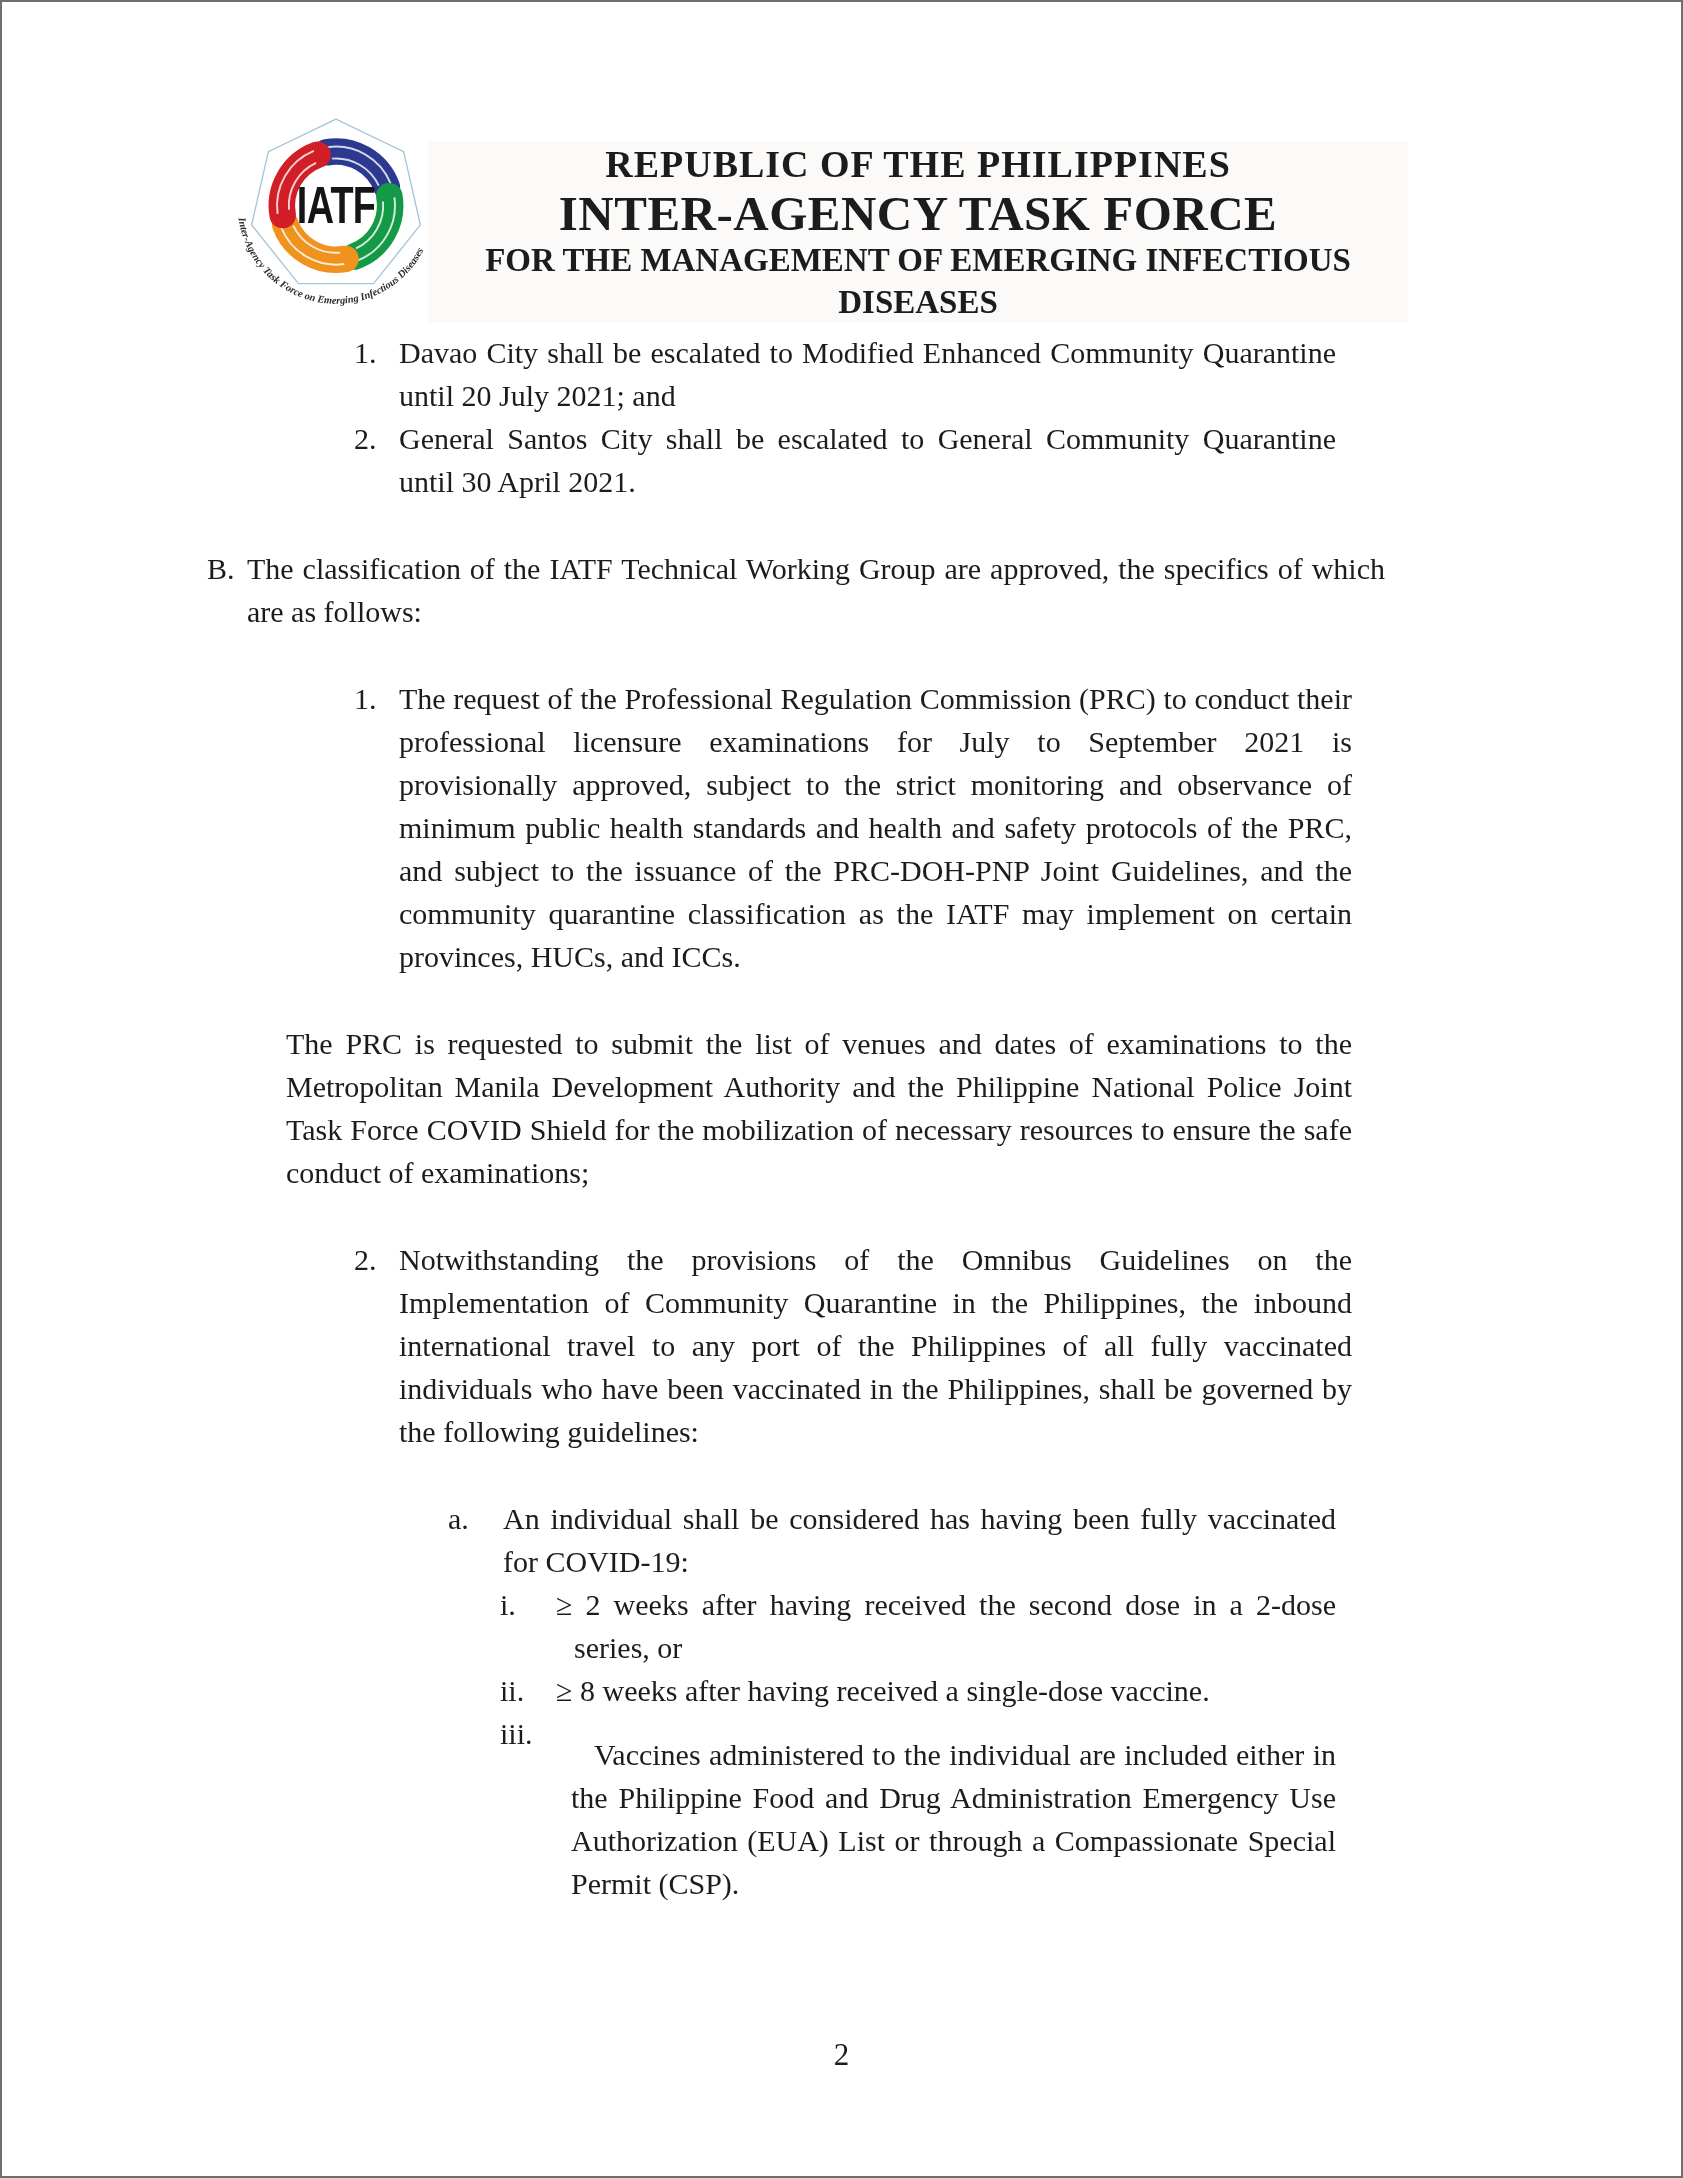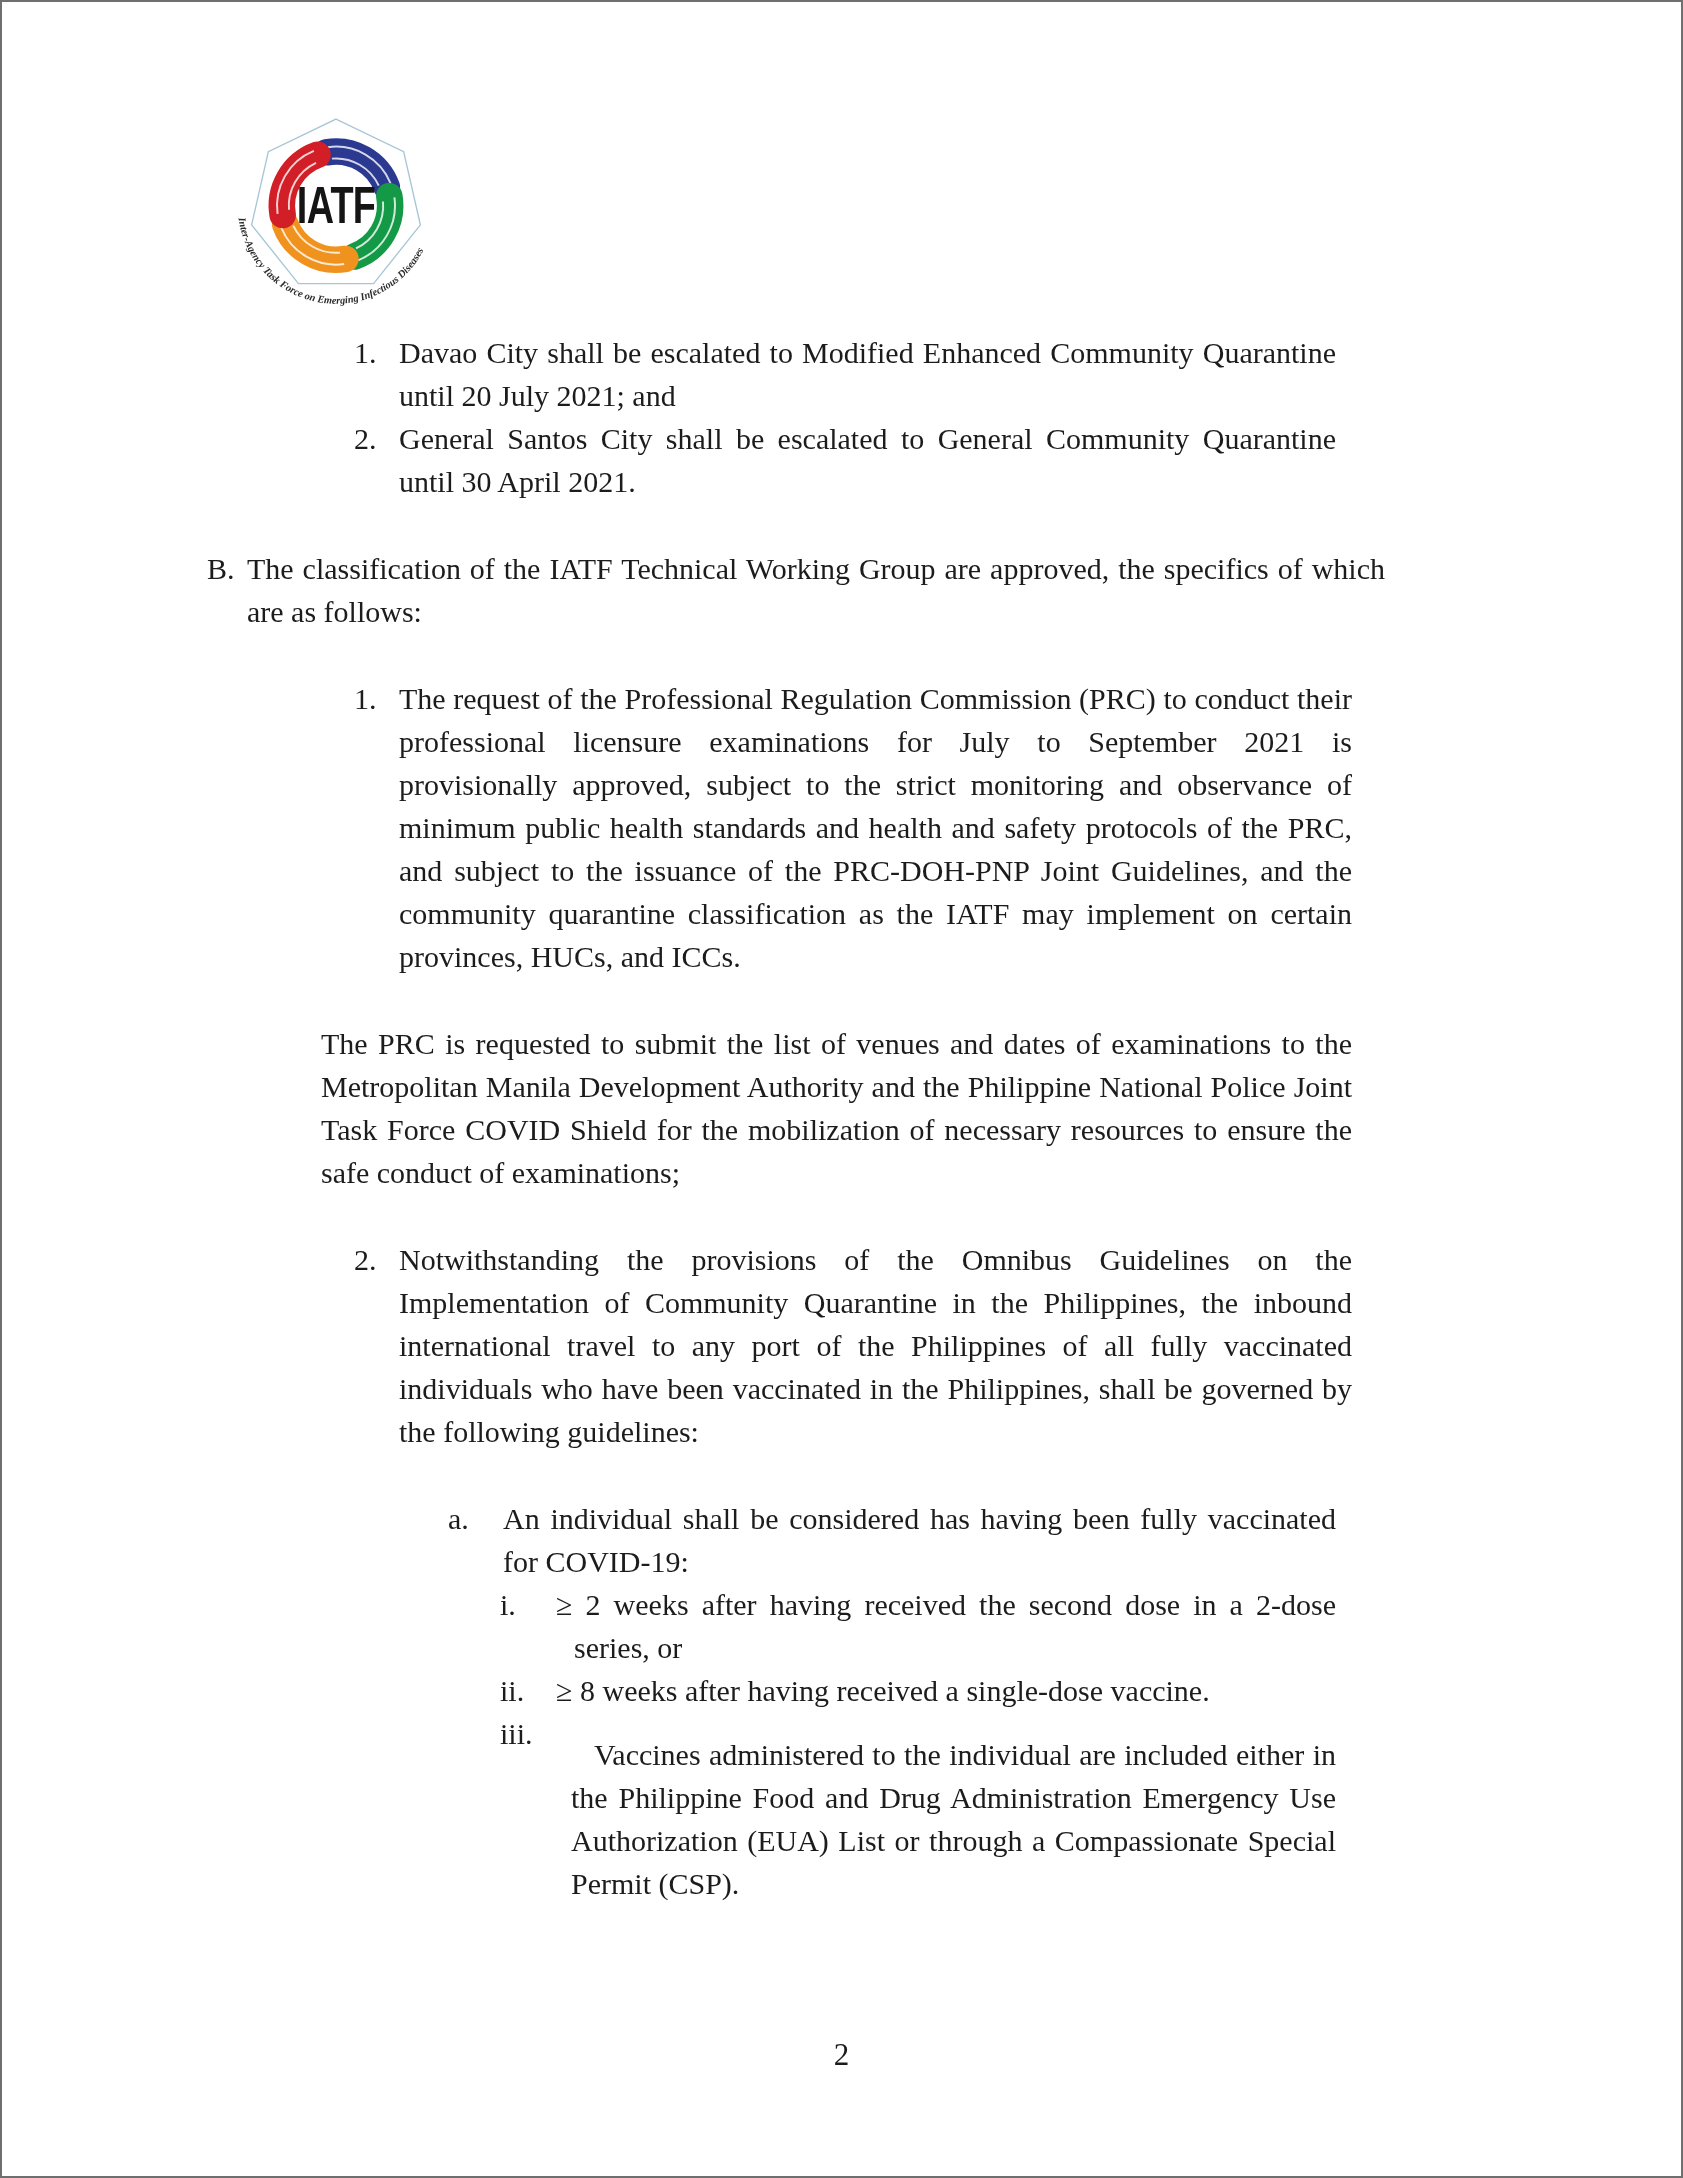--- a/index.html
+++ b/index.html
@@ -28,21 +28,21 @@
     font-size:30px;line-height:43px;
     text-align:justify;
   }
   .row{display:flex;align-items:flex-start;}
   .num{flex:0 0 45px;}
   .txt{flex:1 1 auto;text-align:justify;text-align-last:left;}
   .la{margin-left:147px;margin-right:49px;}      
   .bpara{margin-top:44px;}                       
   .bpara .num{flex:0 0 40px;}
   .bl{margin-top:44px;margin-left:147px;margin-right:33px;} 
-  .prc{margin-top:44px;margin-left:114px;margin-right:33px;}
+  .prc{margin-top:44px;margin-left:79px;margin-right:33px;}
   .suba{margin-top:44px;margin-left:241px;margin-right:49px;}
   .suba .num{flex:0 0 55px;}
   .rom{margin-left:293px;margin-right:49px;}
   .rom .num{flex:0 0 56px;}
   .rom .txt{padding-left:18px;text-indent:-18px;}
   .rom3 .txt{padding-left:15px;text-indent:23px;margin-top:21px;}
   
   .pagenum{
     position:absolute;left:0;right:0;top:2035px;
     text-align:center;font-size:31px;
@@ -80,20 +80,25 @@
     </g>
 
     <text transform="translate(120,123) scale(0.74,1)" text-anchor="middle" font-size="52" font-weight="bold" letter-spacing="-1" fill="#151515">IATF</text>
 
     <path id="lg-arc" d="M 20.4 113.7 A 100 100 0 0 0 219.6 113.7" fill="none" stroke="none"></path>
     <text class="curved" font-size="10.5" fill="#2b2b2b">
       <textPath href="#lg-arc" startOffset="4">Inter-Agency Task Force on Emerging Infectious Diseases</textPath>
     </text>
   </svg>
 
+  <div class="header-text">
+    <div class="h-line1">REPUBLIC OF THE PHILIPPINES</div>
+    <div class="h-line2">INTER-AGENCY TASK FORCE</div>
+    <div class="h-line3">FOR THE MANAGEMENT OF EMERGING INFECTIOUS DISEASES</div>
+  </div>
 
   <div class="body">
 
     <div class="row la">
       <span class="num">1.</span>
       <div class="txt">Davao City shall be escalated to Modified Enhanced Community Quarantine until 20 July 2021; and</div>
     </div>
     <div class="row la">
       <span class="num">2.</span>
       <div class="txt">General Santos City shall be escalated to General Community Quarantine until 30 April 2021.</div>

